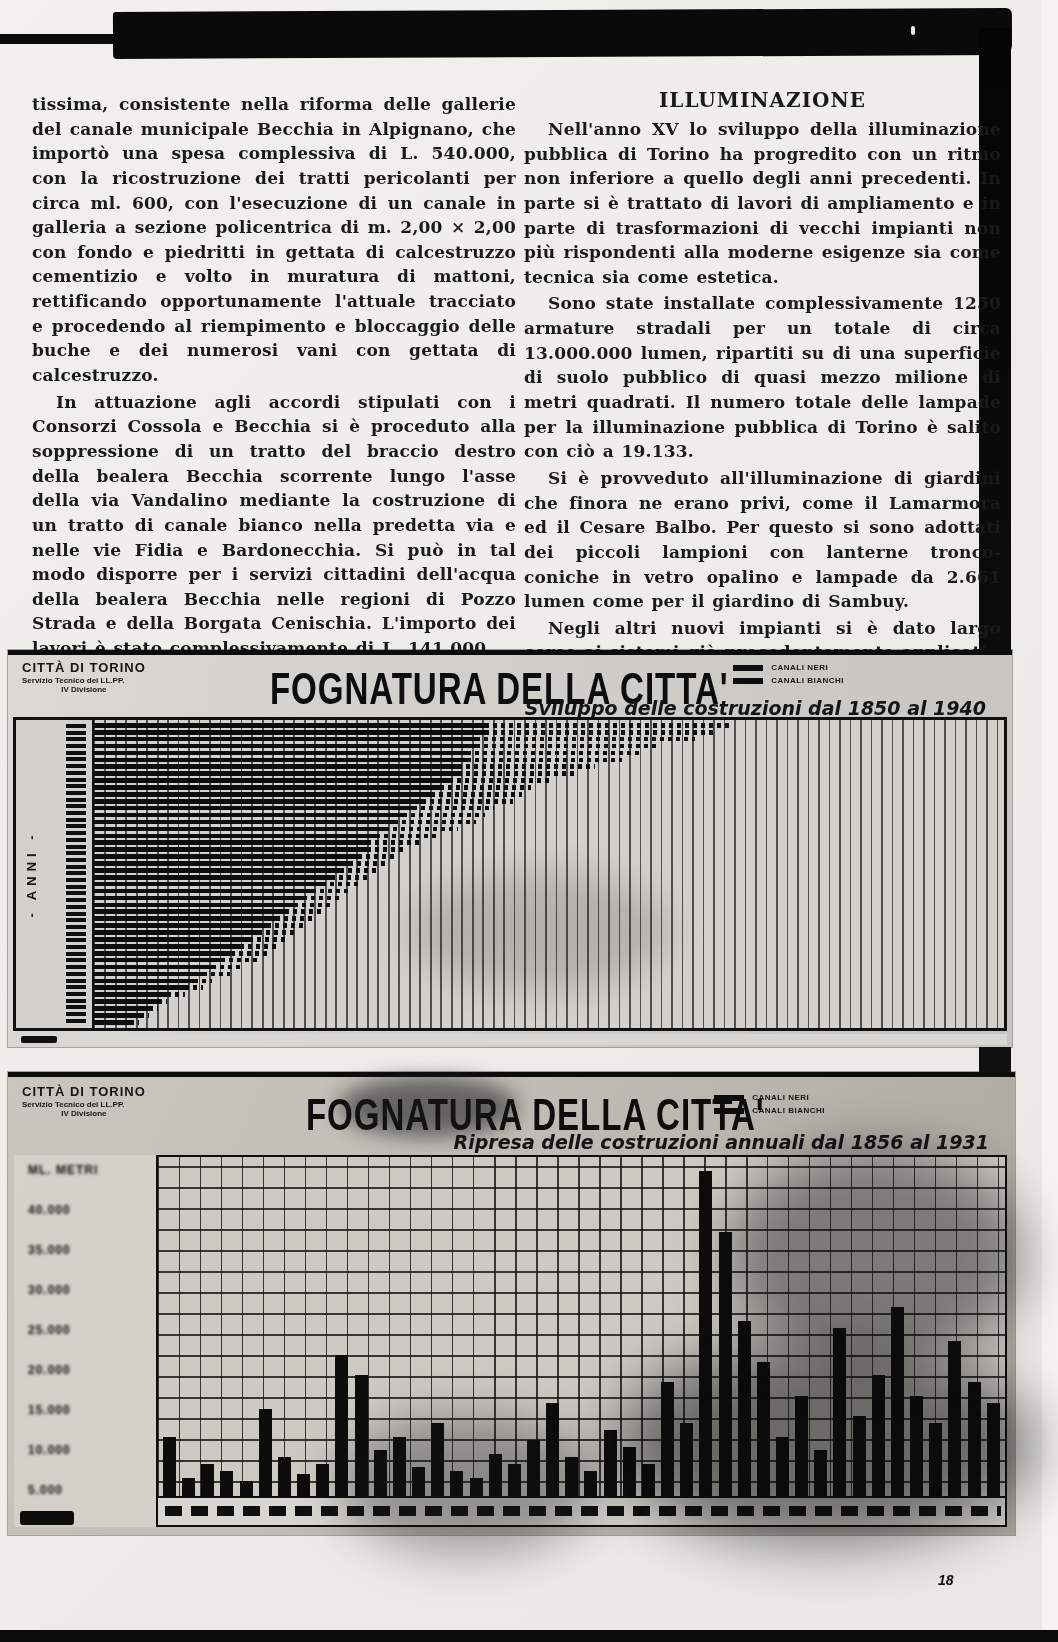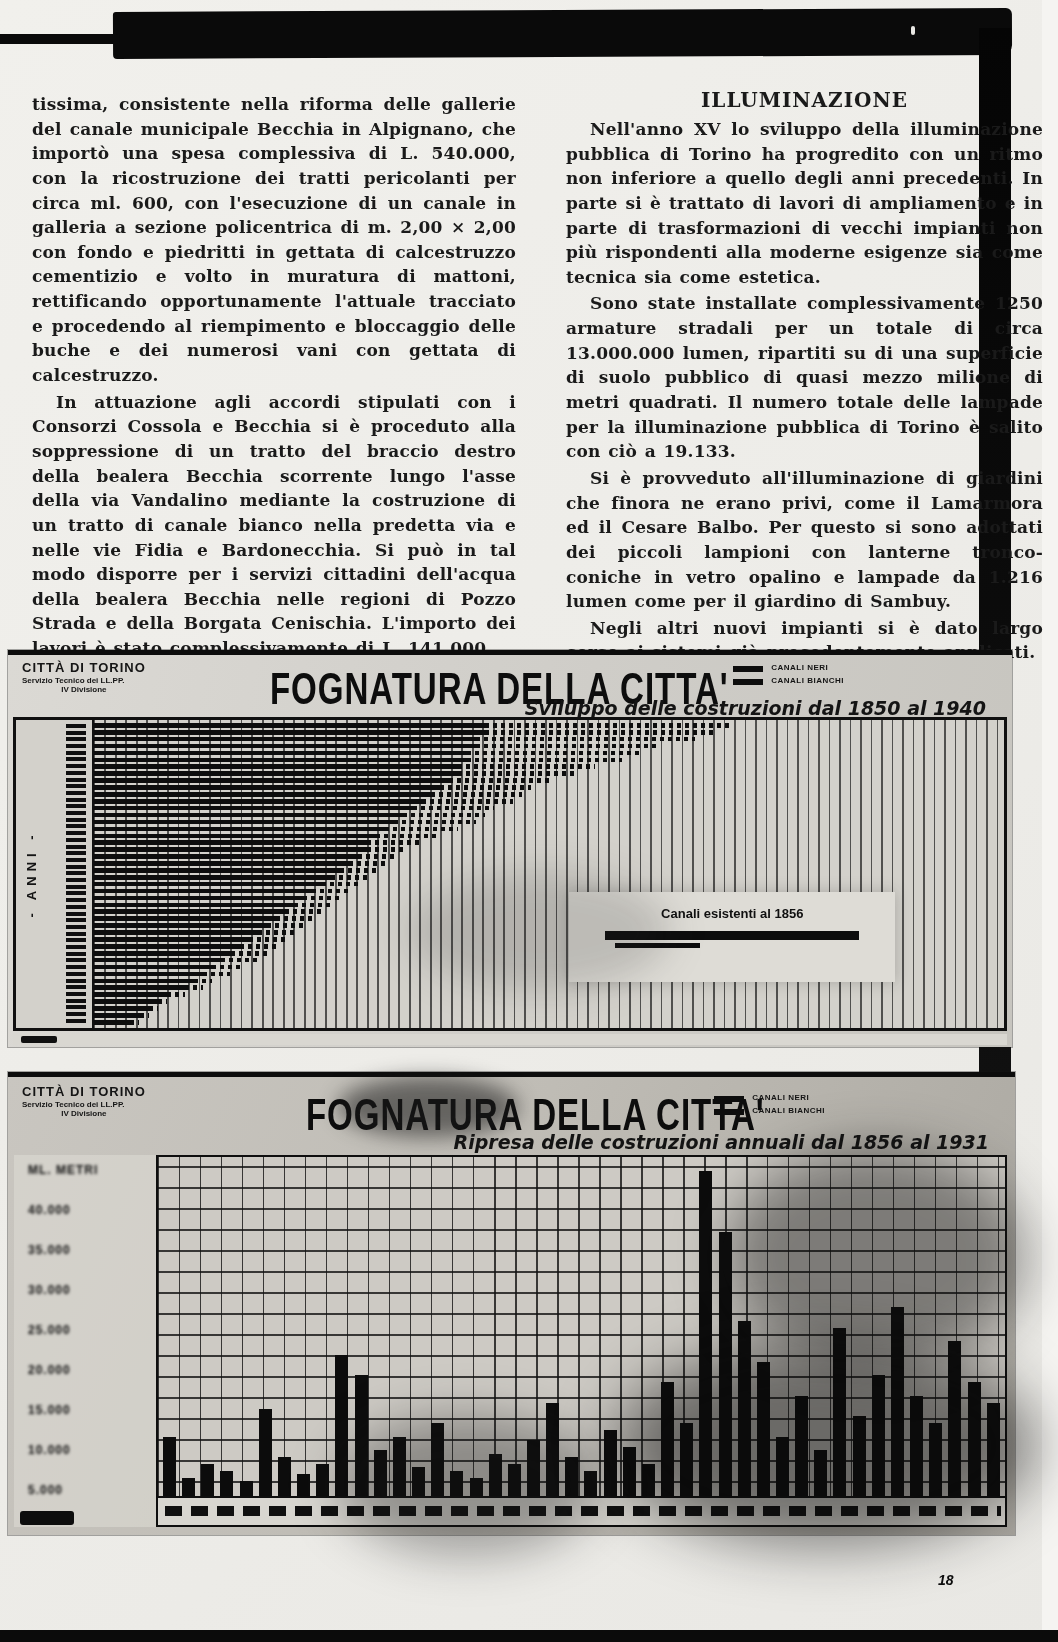--- a/index.html
+++ b/index.html
@@ -13,31 +13,31 @@
   .topbar-left{position:absolute;left:0;top:34px;width:120px;height:10px;background:#0a0a0a;border-radius:0 4px 4px 0;}
   .right-band{position:absolute;left:979px;top:28px;width:32px;height:1502px;background:linear-gradient(180deg,#050505 0%,#101010 70%,#1c1c1c 100%);filter:blur(.6px);}
   .right-edge{position:absolute;left:1042px;top:0;width:16px;height:1642px;background:#f5f4f1;}
   .bottom-strip{position:absolute;left:0;top:1630px;width:1058px;height:12px;background:#0b0b0b;}
   .speck{position:absolute;left:911px;top:26px;width:4px;height:9px;background:#e9e8e4;border-radius:2px;}
   
   .col{position:absolute;text-align:justify;font-size:17px;line-height:1.45;font-weight:700;letter-spacing:.2px;word-spacing:1.5px;color:#1a1a1a;filter:blur(.2px);}
   .col p{margin:0 0 2px 0;text-indent:24px;}
   .col p.noindent{text-indent:0;}
   .col-left{left:32px;top:92px;width:484px;}
-  .col-right{left:566px;top:86px;width:477px;}
+  .col-right{left:524px;top:86px;width:477px;}
   .heading{font-size:20px;font-weight:700;text-align:center;letter-spacing:1px;margin:0 0 14px 0;text-indent:0 !important;}
   
   .photo{position:absolute;border-top:5px solid #0c0c0c;box-shadow:0 0 0 1px rgba(20,20,20,.35);}
   .org{position:absolute;color:#151515;font-family:"Liberation Sans",sans-serif;font-weight:700;filter:blur(.55px);line-height:1.15;}
   .org .l1{font-size:13px;letter-spacing:1px;}
   .org .l2{font-size:8px;}
   .org .l3{font-size:8px;text-align:center;}
   .figtitle{position:absolute;font-family:"Liberation Sans",sans-serif;font-weight:700;font-size:36px;letter-spacing:1px;color:#0d0d0d;transform:scale(.92,1.25);transform-origin:center top;white-space:nowrap;filter:blur(.25px);}
   .legend{position:absolute;font-family:"Liberation Sans",sans-serif;}
-  .legend .row{display:flex;align-items:flex-end;margin-bottom:4px;}
+  .legend .row{display:flex;align-items:center;margin-bottom:4px;}
   .legend .dash{width:30px;height:6px;background:#0d0d0d;margin-right:8px;}
   .legend .lab{font-size:8px;font-weight:700;color:#141414;filter:blur(.5px);letter-spacing:.5px;}
   .subtitle{position:absolute;font-family:"DejaVu Sans",sans-serif;font-style:italic;font-weight:700;font-size:19px;color:#141414;filter:blur(.4px);white-space:nowrap;}
   .smudge{position:absolute;border-radius:50%;pointer-events:none;}
   
   .fig1{left:8px;top:650px;width:1004px;height:392px;background:linear-gradient(100deg,#dbd9d4 0%,#cfcdc8 55%,#c7c5bf 100%);}
   .fig1-chart{position:absolute;left:5px;top:62px;right:5px;bottom:16px;border:3px solid #101010;display:flex;background:#d3d1cb;}
   .fig1-axis{width:76px;position:relative;border-right:2px solid #101010;}
   .anni{position:absolute;left:8px;top:50%;transform:translateY(-50%) rotate(180deg);writing-mode:vertical-rl;font-family:"Liberation Sans",sans-serif;font-weight:700;font-size:13px;letter-spacing:5px;color:#141414;}
   .yearblobs{position:absolute;right:6px;top:4px;bottom:4px;width:20px;background:repeating-linear-gradient(180deg,#0f0f0f 0 4px,rgba(0,0,0,0) 4px 6.7px);filter:blur(.35px);}
@@ -79,21 +79,21 @@
 
 <div class="col col-left">
   <p class="noindent">tissima, consistente nella riforma delle gallerie del canale municipale Becchia in Alpignano, che importò una spesa complessiva di L. 540.000, con la ricostruzione dei tratti pericolanti per circa ml. 600, con l'esecuzione di un canale in galleria a sezione policentrica di m. 2,00 × 2,00 con fondo e piedritti in gettata di calcestruzzo cementizio e volto in muratura di mattoni, rettificando opportunamente l'attuale tracciato e procedendo al riempimento e bloccaggio delle buche e dei numerosi vani con gettata di calcestruzzo.</p>
   <p>In attuazione agli accordi stipulati con i Consorzi Cossola e Becchia si è proceduto alla soppressione di un tratto del braccio destro della bealera Becchia scorrente lungo l'asse della via Vandalino mediante la costruzione di un tratto di canale bianco nella predetta via e nelle vie Fidia e Bardonecchia. Si può in tal modo disporre per i servizi cittadini dell'acqua della bealera Becchia nelle regioni di Pozzo Strada e della Borgata Cenischia. L'importo dei lavori è stato complessivamente di L. 141.000.</p>
 </div>
 
 <div class="col col-right">
   <p class="heading">ILLUMINAZIONE</p>
   <p>Nell'anno XV lo sviluppo della illuminazione pubblica di Torino ha progredito con un ritmo non inferiore a quello degli anni precedenti. In parte si è trattato di lavori di ampliamento e in parte di trasformazioni di vecchi impianti non più rispondenti alla moderne esigenze sia come tecnica sia come estetica.</p>
   <p>Sono state installate complessivamente 1250 armature stradali per un totale di circa 13.000.000 lumen, ripartiti su di una superficie di suolo pubblico di quasi mezzo milione di metri quadrati. Il numero totale delle lampade per la illuminazione pubblica di Torino è salito con ciò a 19.133.</p>
-  <p>Si è provveduto all'illuminazione di giardini che finora ne erano privi, come il Lamarmora ed il Cesare Balbo. Per questo si sono adottati dei piccoli lampioni con lanterne tronco-coniche in vetro opalino e lampade da 1.216 lumen come per il giardino di Sambuy.</p>
+  <p>Si è provveduto all'illuminazione di giardini che finora ne erano privi, come il Lamarmora ed il Cesare Balbo. Per questo si sono adottati dei piccoli lampioni con lanterne tronco-coniche in vetro opalino e lampade da 2.661 lumen come per il giardino di Sambuy.</p>
   <p>Negli altri nuovi impianti si è dato largo corso ai sistemi già precedentemente applicati.</p>
 </div>
 
 <div class="photo fig1">
   <div class="org" style="left:14px;top:6px;">
     <div class="l1">CITTÀ DI TORINO</div>
     <div class="l2">Servizio Tecnico dei LL.PP.</div>
     <div class="l3">IV Divisione</div>
   </div>
   <div class="figtitle" style="left:242px;top:8px;">FOGNATURA DELLA CITTA'</div>
@@ -285,25 +285,20 @@
         </div>
         <div class="f1row">
           <span class="f1neri" style="width: 5%;"></span>
           <span class="f1bianchi" style="width: 1%;"></span>
         </div>
         <div class="f1row">
           <span class="f1neri" style="width: 4%;"></span>
           <span class="f1bianchi" style="width: 1%;"></span>
         </div>
       </div>
-    <div class="anno-box">
-      <div class="txt">Canali esistenti al 1856</div>
-      <div class="anno-bar"></div>
-      <div class="anno-bar2"></div>
-    </div>
   </div>
   <div class="fig1-footer">
     <div class="blob"></div>
   </div>
   <div class="smudge" style="left:40%;top:55%;width:260px;height:120px;background:rgba(40,40,40,.18);filter:blur(18px);"></div>
 </div>
 
 <div class="photo fig2">
   <div class="org" style="left:14px;top:8px;">
     <div class="l1">CITTÀ DI TORINO</div>

